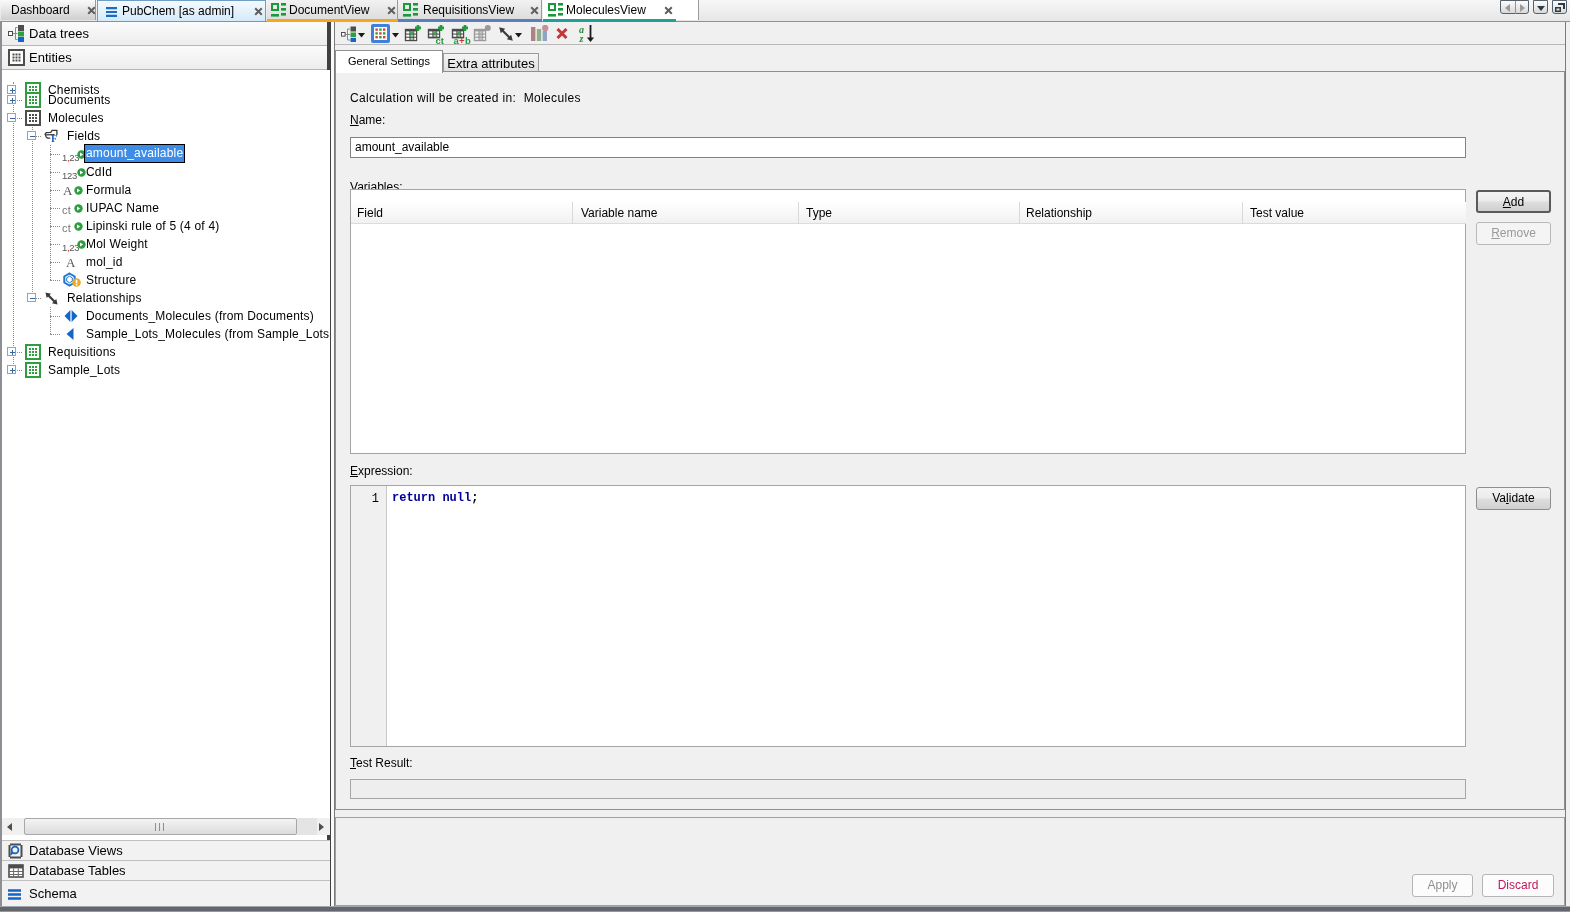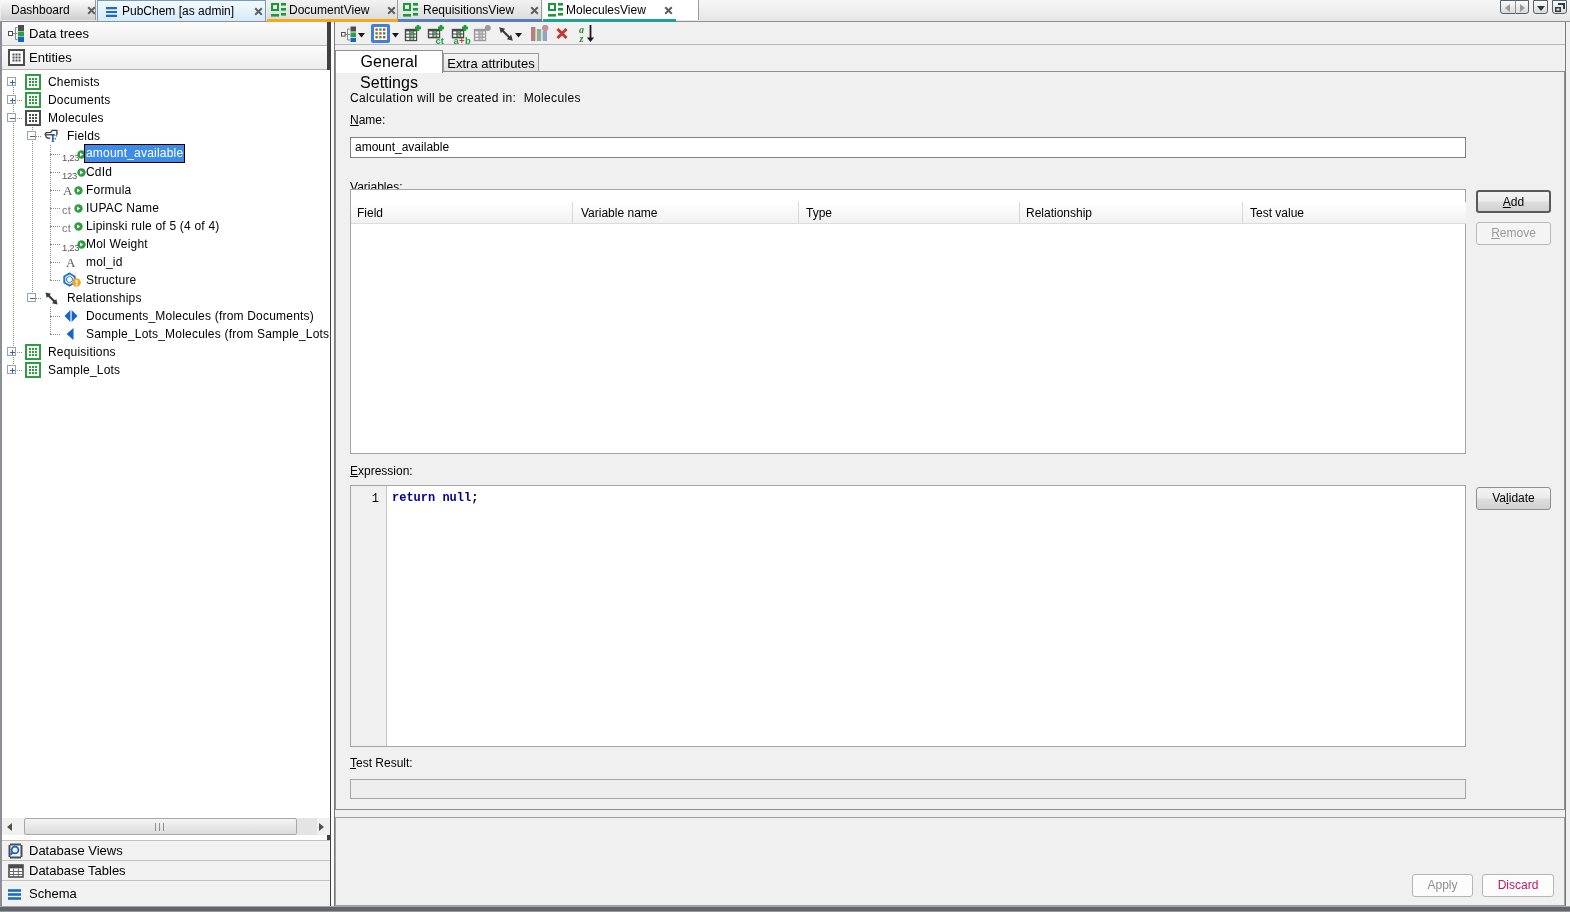--- a/index.html
+++ b/index.html
@@ -35,21 +35,21 @@
 .lpbot .txt { position:absolute; left:28px; top:0; }
 .lpbot .ic { position:absolute; left:7px; top:2px; }
 
 
 #mainpanel { position:absolute; left:334px; top:22px; width:1232px; height:884px;
   background:#f0f0f0; border-left:1px solid #7a7a7a; border-right:1px solid #7a7a7a; }
 #toolbar { position:absolute; left:0; top:0; width:1230px; height:23px;
   background:#f0f0f0; border-bottom:1px solid #b8b8b8; }
 .tbi { position:absolute; top:3px; }
 .ptab-act { position:absolute; left:0px; top:4px; width:108px; height:23px; background:#fff;
-  border:1px solid #8f8f8f; border-bottom:none; text-align:center; line-height:21px; font-size:16px; z-index:2; }
+  border:1px solid #8f8f8f; border-bottom:none; text-align:center; line-height:21px; font-size:11px; z-index:2; }
 .ptab { position:absolute; left:108px; top:7px; width:96px; height:18px;
   background:linear-gradient(#f5f5f5,#e0e0e0); border:1px solid #9a9a9a; border-bottom:none;
   text-align:center; line-height:19px; font-size:13px; }
 #gspanel { position:absolute; left:0; top:49px; width:1230px; height:739px;
   background:#f0f0f0; border:1px solid #8f8f8f; }
 #botpanel { position:absolute; left:0; top:795px; width:1230px; height:89px;
   background:#f0f0f0; border:1px solid #a0a0a0; }
 
 .field-input { position:absolute; background:#fff; border:1px solid #828282; }
 .btn { position:absolute; border:1px solid #8e8e8e; border-radius:3px;
@@ -176,21 +176,21 @@
           <rect x="10.5" y="10.5" width="2" height="2"></rect>
         </g>
       </svg>
     <span class="txt">Entities</span>
   </div>
   <div id="tree">
       <div class="dotv" style="left:12px; top:12px; height:288px;"></div>
       <div class="dotv" style="left:31px; top:57px; height:171px;"></div>
       <div class="dotv" style="left:49px; top:75px; height:135px;"></div>
       <div class="dotv" style="left:49px; top:237px; height:27px;"></div>
-      <div class="trow" style="top:3px;">
+      <div class="trow" style="top:11px;">
         <span class="expbox" style="left:6px;top:4px;">
           <i style="left:2px;top:4px;width:5px;height:1px;"></i>
           <i style="left:4px;top:2px;width:1px;height:5px;"></i>
         </span>
         <span style="position:absolute;left:24px;top:1px;">
           <svg width="16" height="16" viewBox="0 0 16 16">
             <rect x="1" y="1" width="14" height="14" fill="#fff" stroke="#2e9e40" stroke-width="2"></rect>
             <rect x="4" y="4" width="2" height="2" fill="#2e9e40"></rect>
             <rect x="7" y="4" width="2" height="2" fill="#2e9e40"></rect>
             <rect x="10" y="4" width="2" height="2" fill="#2e9e40"></rect>

